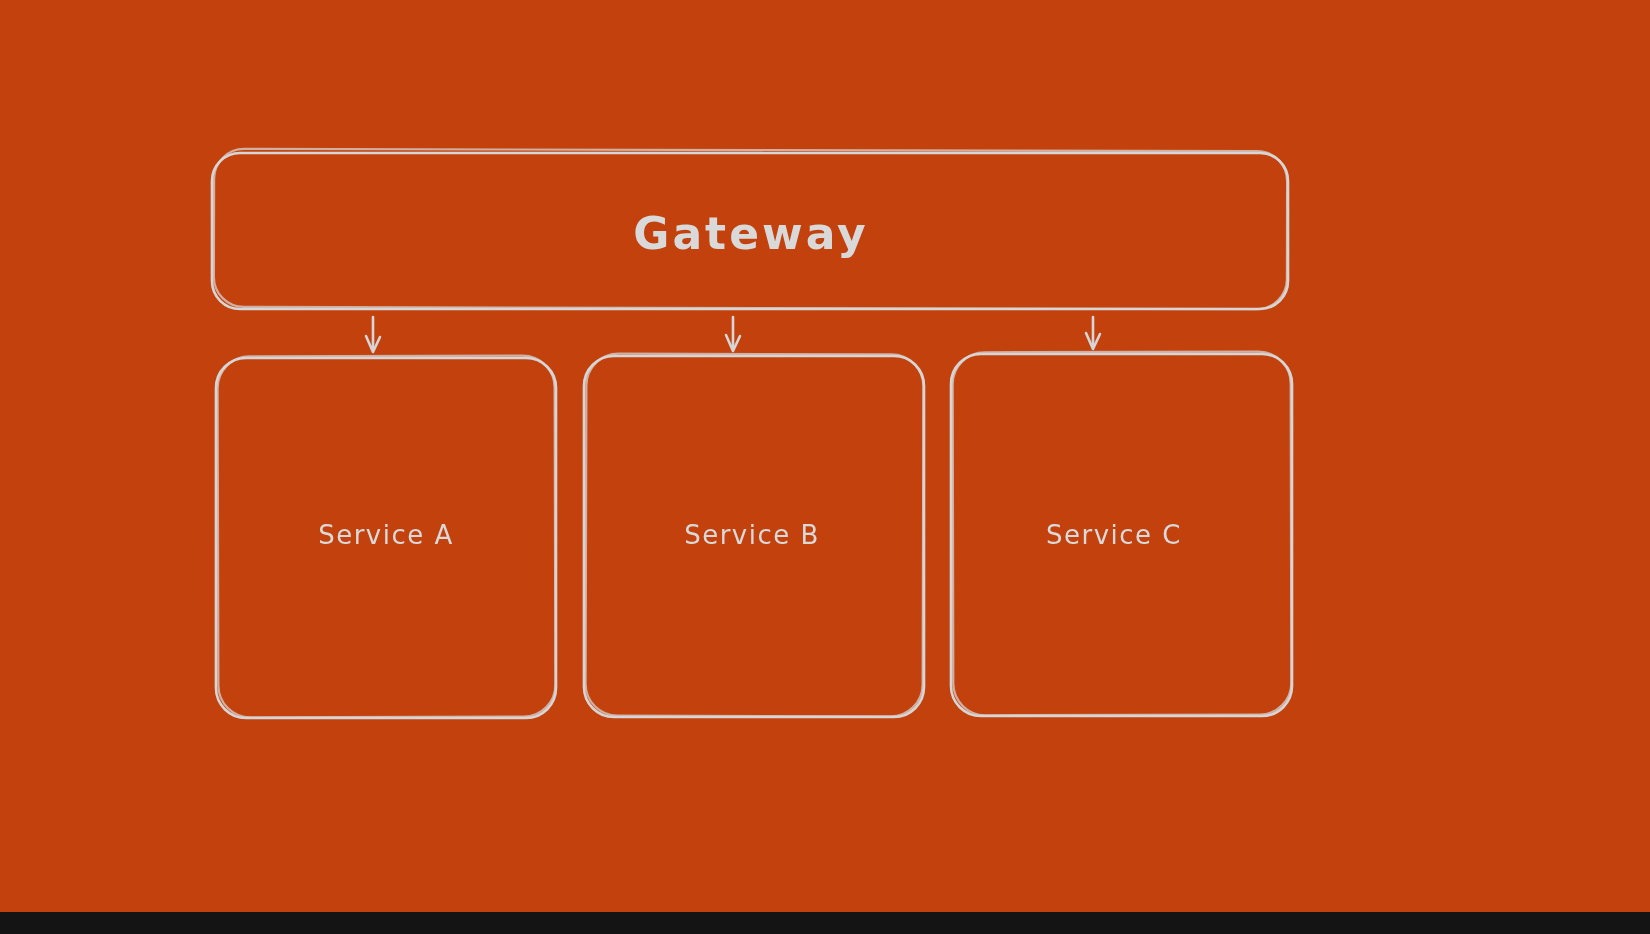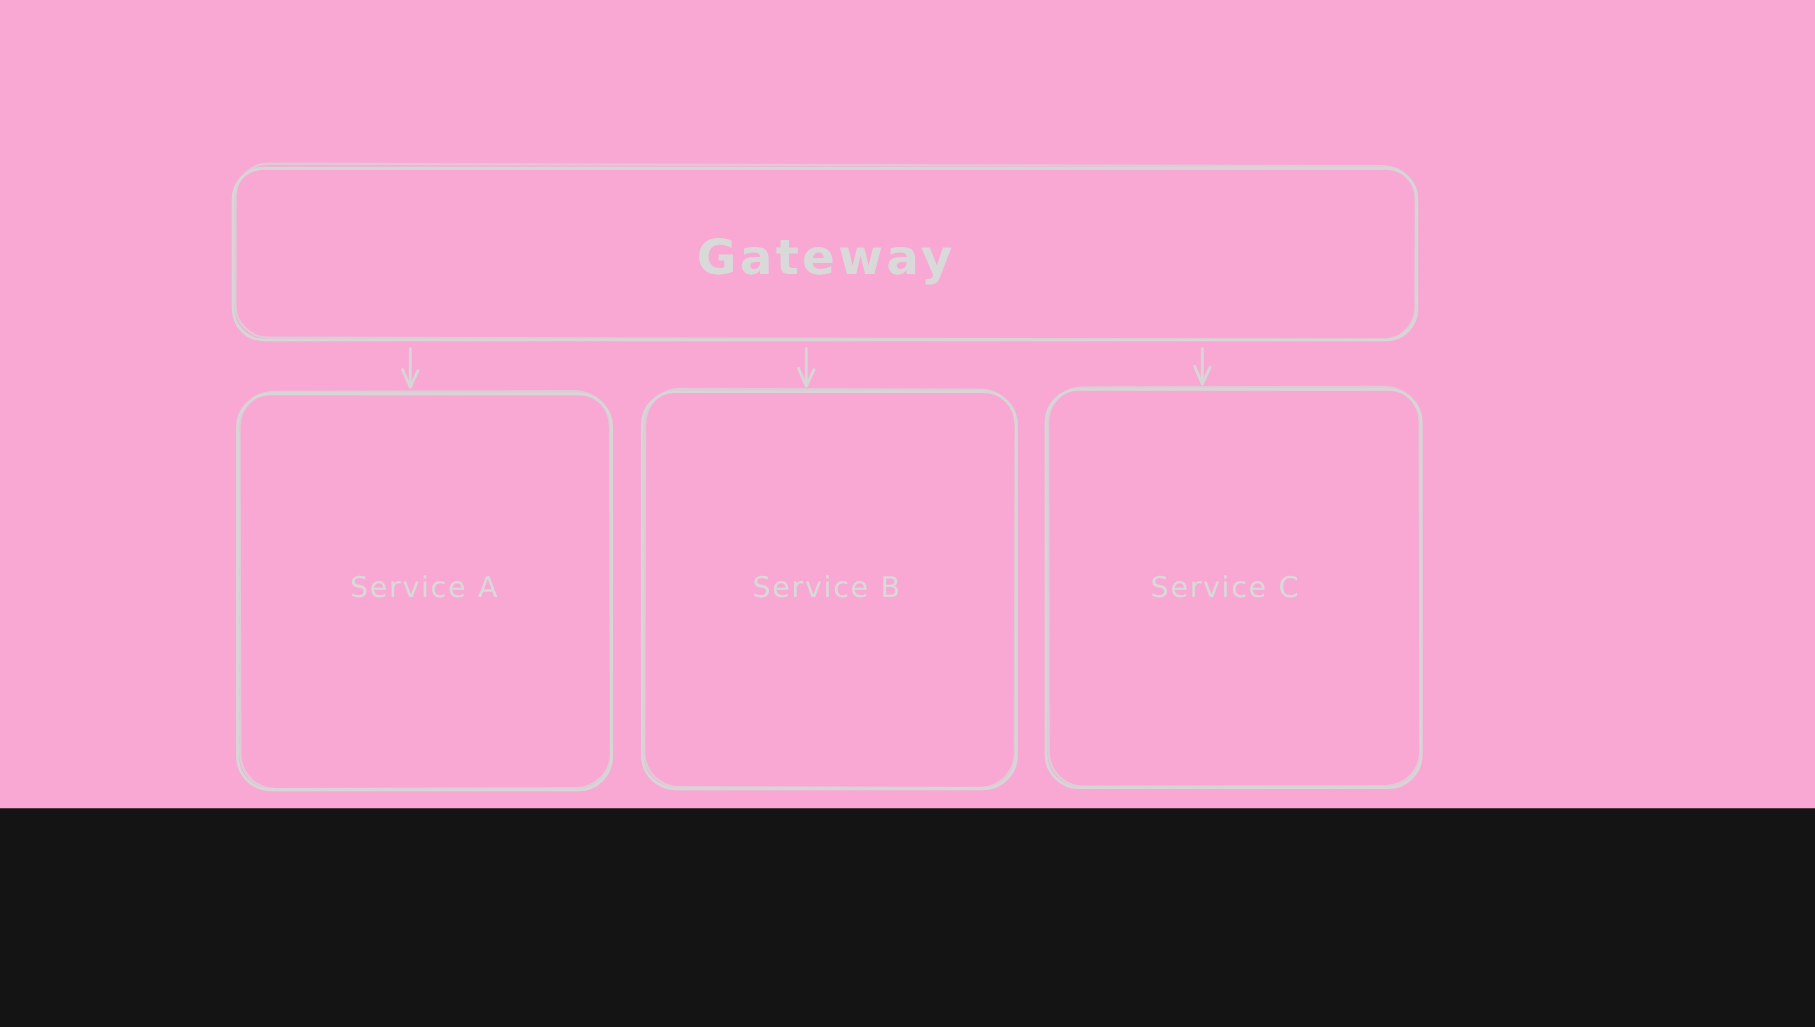--- a/index.html
+++ b/index.html
@@ -3,22 +3,22 @@
 <meta charset="utf-8">
 <style>
   html, body {
     margin: 0;
     padding: 0;
     background: #141414;
   }
   .canvas {
     position: relative;
     width: 1650px;
-    height: 735px;
-    background: #f9a8d4;
+    height: 912px;
+    background: #c2410c;
     overflow: hidden;
     font-family: "DejaVu Sans", sans-serif;
   }
   svg { display: block; }
   .sketch-stroke {
     fill: none;
     stroke: #d6d6d6;
     stroke-width: 2.6;
     stroke-linecap: round;
     stroke-linejoin: round;

